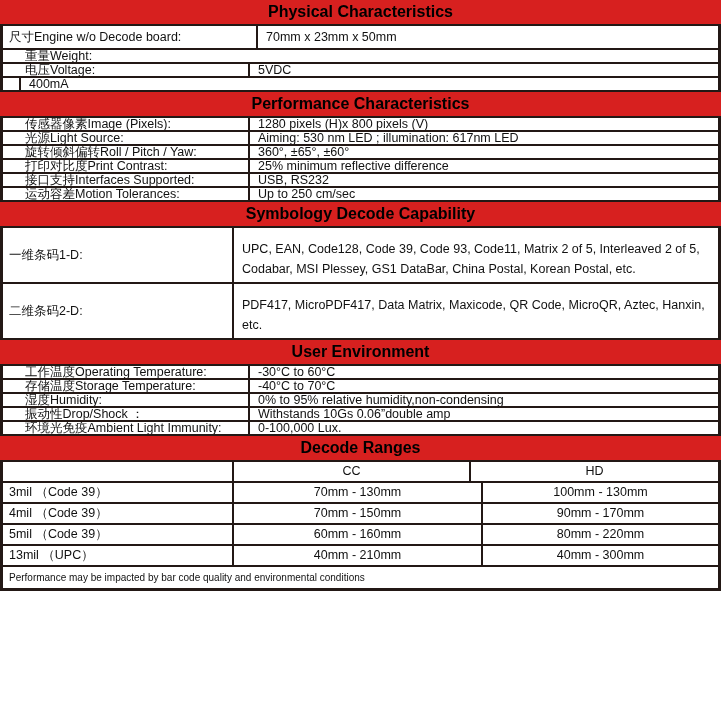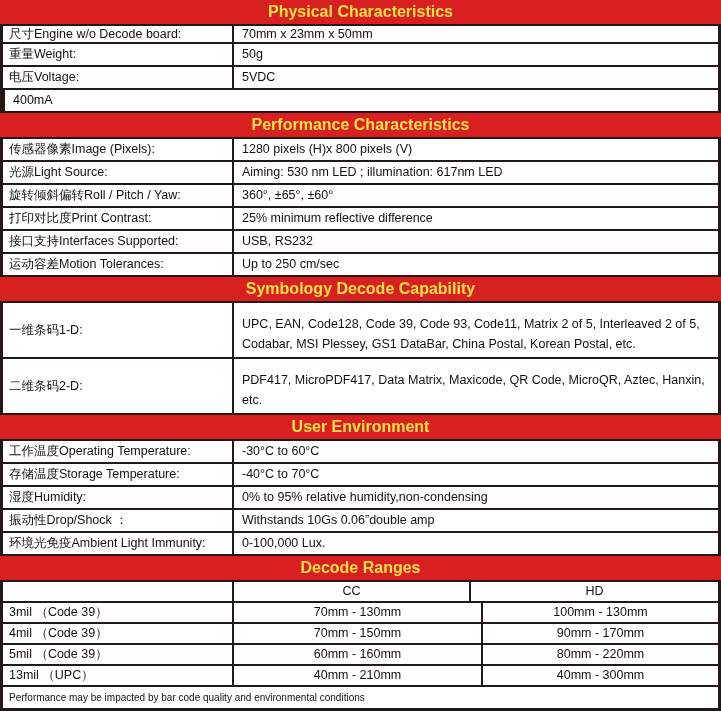--- a/index.html
+++ b/index.html
@@ -17,21 +17,21 @@
   .sec-header {
     height: 26px;
     background: #d7201f;
     border-bottom: 2px solid #231815;
     display: flex;
     align-items: center;
     justify-content: center;
     box-sizing: border-box;
   }
   .sec-header span {
-    color: #fde047;
+    color: #000000;
     font-weight: bold;
     font-size: 16px;
     letter-spacing: 0px;
   }
   
   .row {
     display: flex;
     box-sizing: border-box;
     border-left: 3px solid #231815;
     border-right: 3px solid #231815;
@@ -50,22 +50,22 @@
     flex: 0 0 229px;
     padding-left: 6px;
     padding-right: 3px;
   }
   .row .value {
     flex: 1;
     border-left: 2px solid #231815;
     padding-left: 8px;
     padding-right: 6px;
   }
-  .h26 { height: 18px; }
-  .h23 { height: 23px; }
+  .h26 { height: 24px; gap: 24px; }
+  .h23 { height: 14px; padding-left: 16px; }
   .h21 { height: 21px; }
   .wrap2 { min-height: 44px; }
   .wrap2 .value { padding-top: 11px; padding-bottom: 3px; line-height: 20px; display: block; }
   .wrap2 .label { align-items: center; }
   
   .row .dcol-label {
     flex: 0 0 229px;
     padding-left: 6px;
     border-radius: 7px;
   }
@@ -102,21 +102,20 @@
 
   <div class="sec-header">
     <span>Physical Characteristics</span>
   </div>
   <div class="row h26">
     <div class="cell label">尺寸Engine w/o Decode board:</div>
     <div class="cell value">70mm x 23mm x 50mm</div>
   </div>
   <div class="row h23">
     <div class="cell label">重量Weight:</div>
-    <div class="cell value">50g</div>
   </div>
   <div class="row h23">
     <div class="cell label">电压Voltage:</div>
     <div class="cell value">5VDC</div>
   </div>
   <div class="row h23">
     <div class="cell value">400mA</div>
   </div>
 
   <div class="sec-header">

